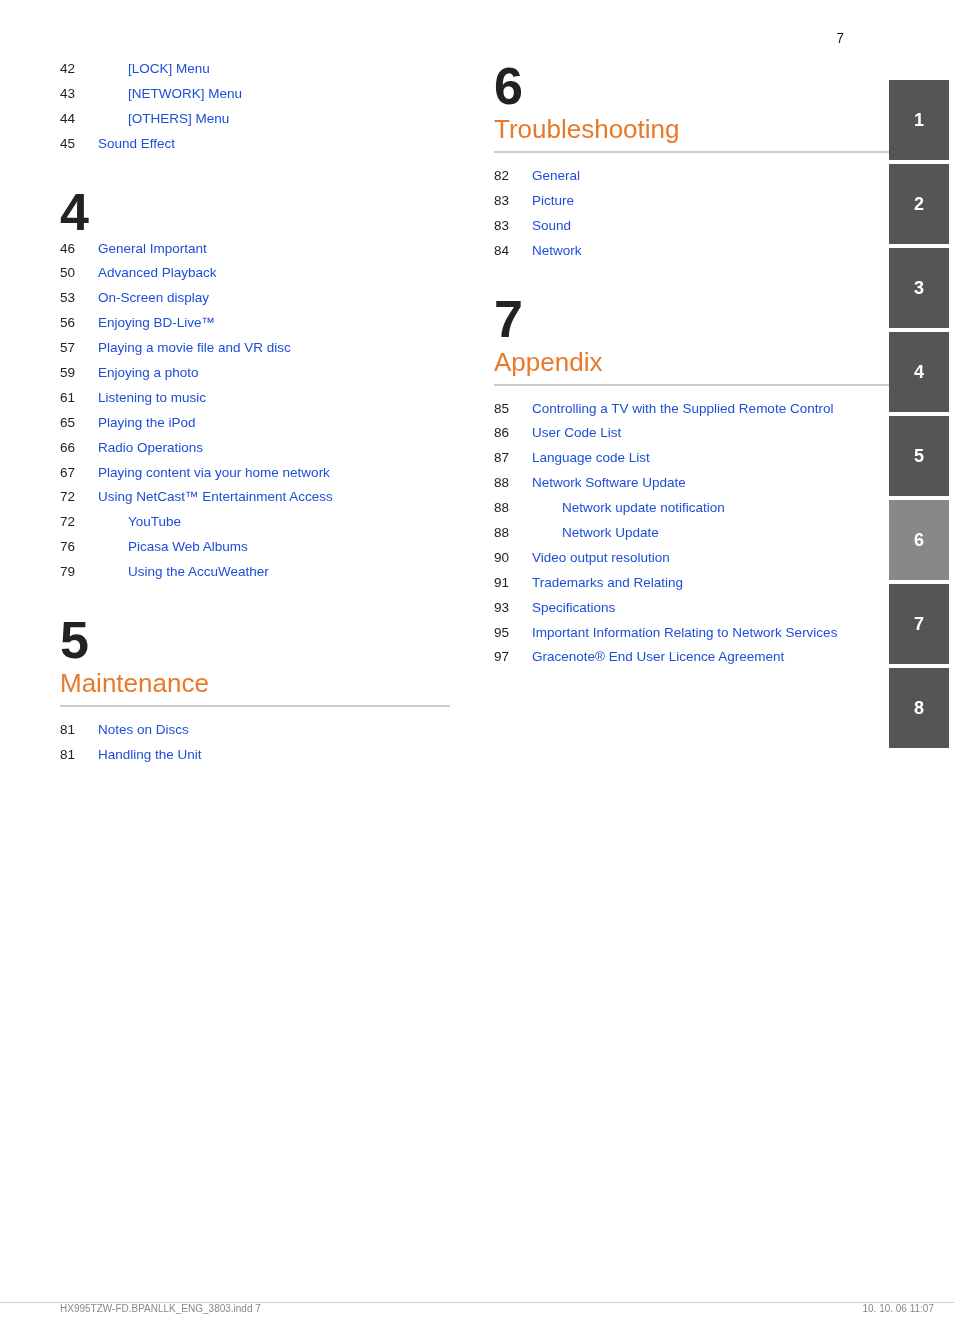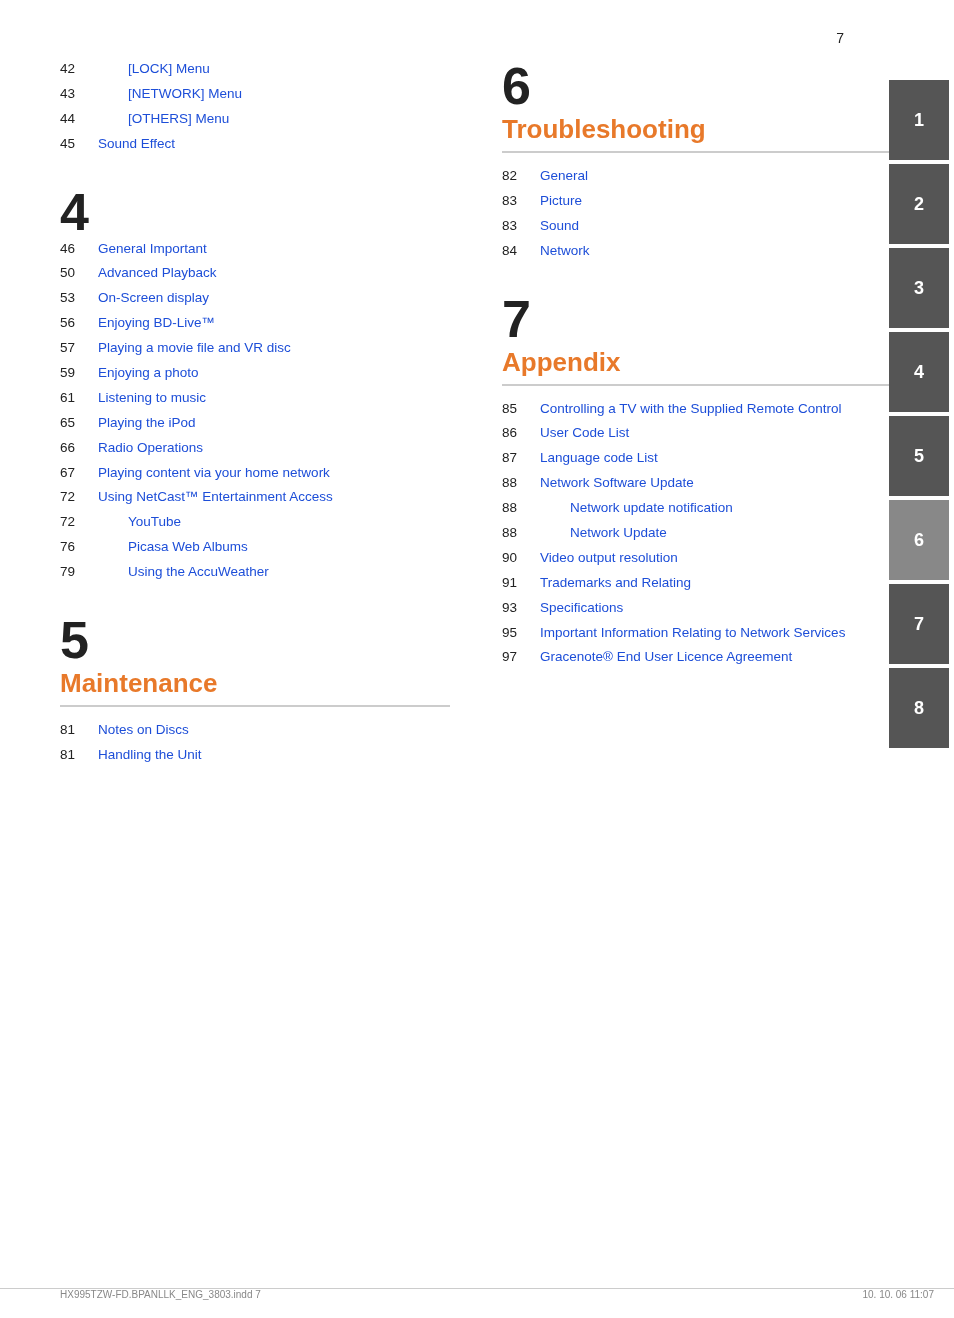--- a/index.html
+++ b/index.html
@@ -25,21 +25,21 @@
       position: absolute;
       top: 30px;
       right: 110px;
       font-size: 14px;
       color: #222;
     }
 
     .content-area {
       display: flex;
       flex-direction: row;
-      gap: 12px;
+      gap: 4px;
     }
 
     .left-column {
       width: 420px;
       padding-right: 30px;
       flex-shrink: 0;
     }
 
     .right-column {
       flex: 1;
@@ -75,21 +75,21 @@
     .section-heading-number {
       font-size: 52px;
       font-weight: bold;
       color: #222;
       line-height: 1;
       margin-bottom: 2px;
     }
 
     .section-heading-title {
       font-size: 26px;
-      font-weight: bold;
+      font-weight: normal;
       color: #e8792a;
       border-bottom: 2px solid #ccc;
       padding-bottom: 6px;
       margin-bottom: 14px;
     }
 
     .toc-entry {
       display: flex;
       flex-direction: row;
       margin-bottom: 6px;
@@ -112,21 +112,21 @@
     .toc-entry.indented .toc-title {
       padding-left: 30px;
     }
 
     .section-block {
       margin-bottom: 32px;
     }
 
     .footer {
       position: absolute;
-      bottom: 18px;
+      bottom: 4px;
       left: 0;
       right: 0;
       display: flex;
       align-items: center;
       justify-content: space-between;
       padding: 0 20px 0 60px;
       font-size: 10px;
       color: #888;
       border-top: 1px solid #ccc;
     }

